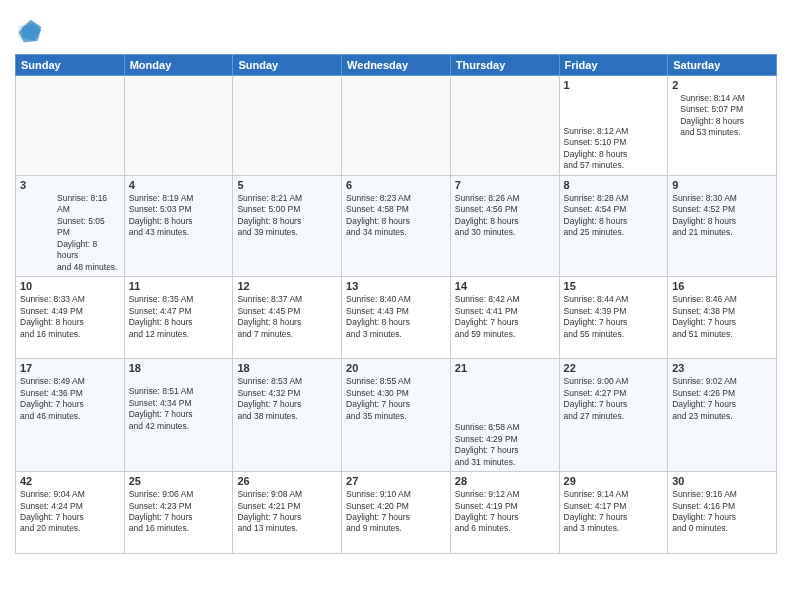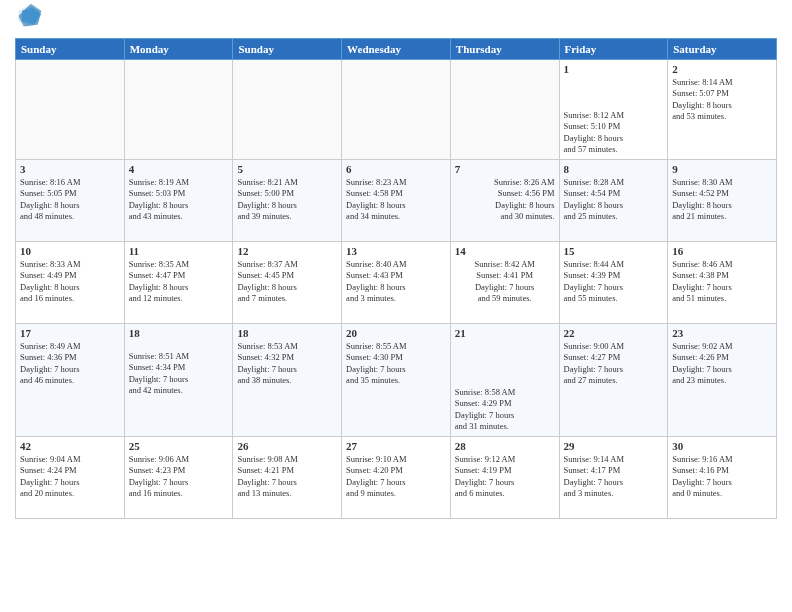--- a/index.html
+++ b/index.html
@@ -6,22 +6,21 @@
     body {
       width: 792px;
       height: 612px;
       font-family: Arial, sans-serif;
       background: #fff;
       overflow: hidden;
     }
     .page {
       width: 792px;
       height: 432px;
-      padding: 2px 15px;
-      font-family: Liberation Serif, serif;
+      padding: 18px 15px;
     }
     .header {
       display: flex;
       justify-content: space-between;
       align-items: flex-start;
       margin-bottom: 8px;
     }
     .logo {
       display: flex;
       align-items: center;
@@ -137,30 +136,30 @@
           <td class="empty"></td>
           <td>
             <span class="day-num">1</span>
             <div class="day-info" style="white-space: pre-line; margin-top: 35px;">Sunrise: 8:12 AM
 Sunset: 5:10 PM
 Daylight: 8 hours
 and 57 minutes.</div>
           </td>
           <td>
             <span class="day-num">2</span>
-            <div class="day-info" style="white-space: pre-line;">Sunrise: 8:14 AM
+            <div class="day-info" style="white-space: pre-line; margin-left: 8px;">Sunrise: 8:14 AM
 Sunset: 5:07 PM
 Daylight: 8 hours
 and 53 minutes.</div>
           </td>
         </tr>
         <tr>
           <td>
             <span class="day-num">3</span>
-            <div class="day-info" style="white-space: pre-line;">Sunrise: 8:16 AM
+            <div class="day-info" style="white-space: pre-line; margin-left: 37px;">Sunrise: 8:16 AM
 Sunset: 5:05 PM
 Daylight: 8 hours
 and 48 minutes.</div>
           </td>
           <td>
             <span class="day-num">4</span>
             <div class="day-info" style="white-space: pre-line;">Sunrise: 8:19 AM
 Sunset: 5:03 PM
 Daylight: 8 hours
 and 43 minutes.</div>
@@ -174,21 +173,21 @@
           </td>
           <td>
             <span class="day-num">6</span>
             <div class="day-info" style="white-space: pre-line;">Sunrise: 8:23 AM
 Sunset: 4:58 PM
 Daylight: 8 hours
 and 34 minutes.</div>
           </td>
           <td>
             <span class="day-num">7</span>
-            <div class="day-info" style="white-space: pre-line; text-align: right;">Sunrise: 8:26 AM
+            <div class="day-info" style="white-space: pre-line;">Sunrise: 8:26 AM
 Sunset: 4:56 PM
 Daylight: 8 hours
 and 30 minutes.</div>
           </td>
           <td>
             <span class="day-num">8</span>
             <div class="day-info" style="white-space: pre-line;">Sunrise: 8:28 AM
 Sunset: 4:54 PM
 Daylight: 8 hours
 and 25 minutes.</div>
@@ -225,21 +224,21 @@
           </td>
           <td>
             <span class="day-num">13</span>
             <div class="day-info" style="white-space: pre-line;">Sunrise: 8:40 AM
 Sunset: 4:43 PM
 Daylight: 8 hours
 and 3 minutes.</div>
           </td>
           <td>
             <span class="day-num">14</span>
-            <div class="day-info" style="white-space: pre-line; text-align: center;">Sunrise: 8:42 AM
+            <div class="day-info" style="white-space: pre-line;">Sunrise: 8:42 AM
 Sunset: 4:41 PM
 Daylight: 7 hours
 and 59 minutes.</div>
           </td>
           <td>
             <span class="day-num">15</span>
             <div class="day-info" style="white-space: pre-line;">Sunrise: 8:44 AM
 Sunset: 4:39 PM
 Daylight: 7 hours
 and 55 minutes.</div>

